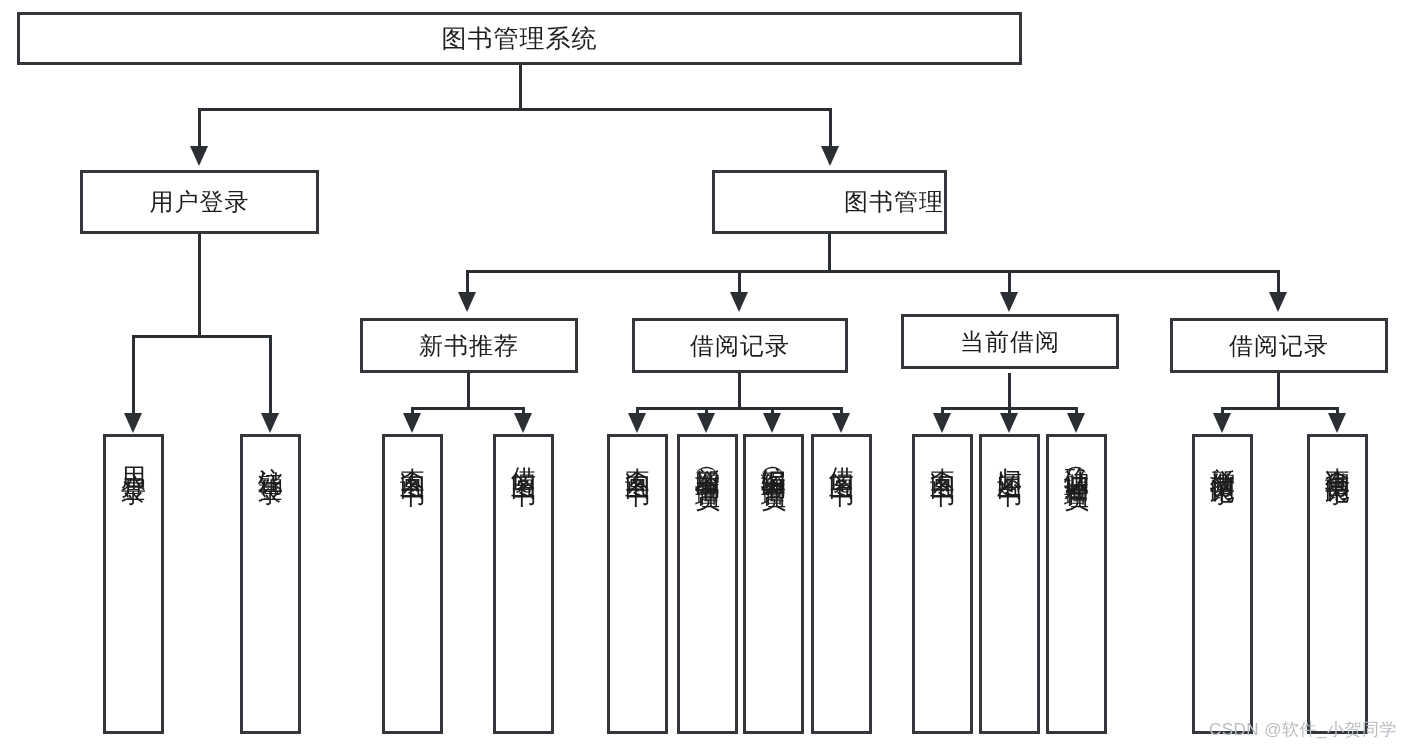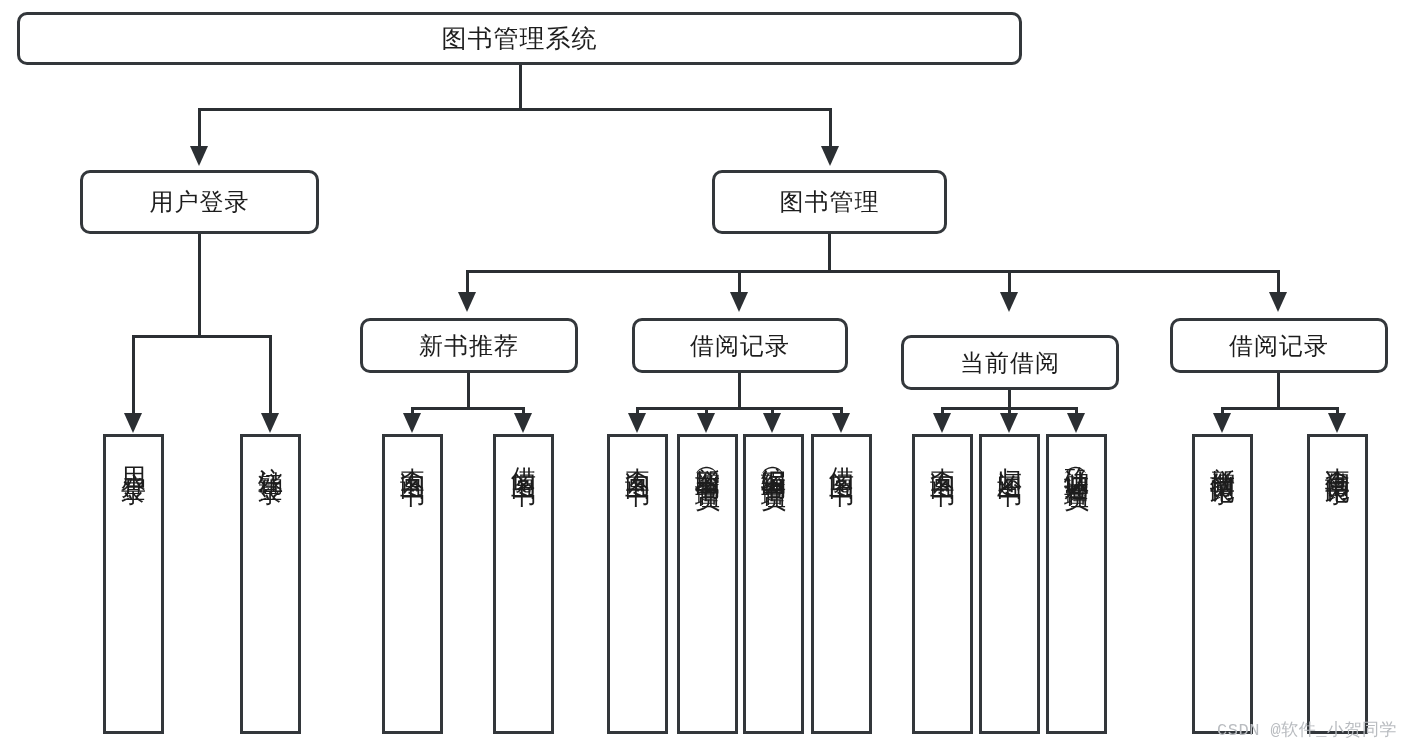--- a/index.html
+++ b/index.html
@@ -27,21 +27,20 @@
     display: flex;
     align-items: center;
     justify-content: center;
     text-align: center;
     line-height: 1.05;
     z-index: 3;
   }
   .node.h {
     font-size: 24px;
     letter-spacing: 1px;
-    border-radius: 10px;
   }
   .node.root {
     font-size: 25px;
   }
   
   .node.v {
     font-size: 25px;
     align-items: flex-start;
     justify-content: center;
     padding-top: 10px;
@@ -77,21 +76,20 @@
   #watermark {
     position: absolute;
     right: 8px;
     bottom: 6px;
     font-size: 17px;
     color: #b9bcc0;
     letter-spacing: 0.5px;
     z-index: 6;
     white-space: nowrap;
     pointer-events: none;
-    font-family: Liberation Mono, monospace;
   }
 </style>
 </head>
 <body>
 
 <div id="canvas">
 
   <div class="node h root" style="left:17px; top:12px; width:1005px; height:53px;">
     <span>图书管理系统</span>
   </div>
@@ -101,21 +99,21 @@
   <div class="line h" style="left:198px; top:108px; width:634px; height:3px;"></div>
 
   <div class="line v" style="left:198px; top:108px; width:3px; height:38px;"></div>
   <div class="arrow" style="left:190px; top:146px;"></div>
   <div class="line v" style="left:829px; top:108px; width:3px; height:38px;"></div>
   <div class="arrow" style="left:821px; top:146px;"></div>
 
   <div class="node h" style="left:80px; top:170px; width:239px; height:64px;">
     <span>用户登录</span>
   </div>
-  <div class="node h" style="left:712px; top:170px; width:235px; height:64px;">
+  <div class="node h" style="left:712px; top:170px; width:235px; height:64px;justify-content:flex-end;">
     <span>图书管理</span>
   </div>
 
   <div class="line v" style="left:198px; top:234px; width:3px; height:103px;"></div>
   <div class="line h" style="left:132px; top:335px; width:140px; height:3px;"></div>
   <div class="line v" style="left:132px; top:335px; width:3px; height:78px;"></div>
   <div class="arrow" style="left:124px; top:413px;"></div>
   <div class="line v" style="left:269px; top:335px; width:3px; height:78px;"></div>
   <div class="arrow" style="left:261px; top:413px;"></div>
 
@@ -129,21 +127,21 @@
   <div class="arrow" style="left:1000px; top:292px;"></div>
   <div class="line v" style="left:1277px; top:270px; width:3px; height:22px;"></div>
   <div class="arrow" style="left:1269px; top:292px;"></div>
 
   <div class="node h" style="left:360px; top:318px; width:218px; height:55px;justify-content:center;">
     <span>新书推荐</span>
   </div>
   <div class="node h" style="left:632px; top:318px; width:216px; height:55px;">
     <span>借阅记录</span>
   </div>
-  <div class="node h" style="left:901px; top:335px; width:218px; height:55px;">
+  <div class="node h" style="left:901px; top:314px; width:218px; height:55px;">
     <span>当前借阅</span>
   </div>
   <div class="node h" style="left:1170px; top:318px; width:218px; height:55px;">
     <span>借阅记录</span>
   </div>
 
   <div class="line v" style="left:467px; top:373px; width:3px; height:36px;"></div>
   <div class="line h" style="left:411px; top:407px; width:114px; height:3px;"></div>
   <div class="line v" style="left:411px; top:407px; width:3px; height:8px;"></div>
   <div class="arrow" style="left:403px; top:413px;"></div>

